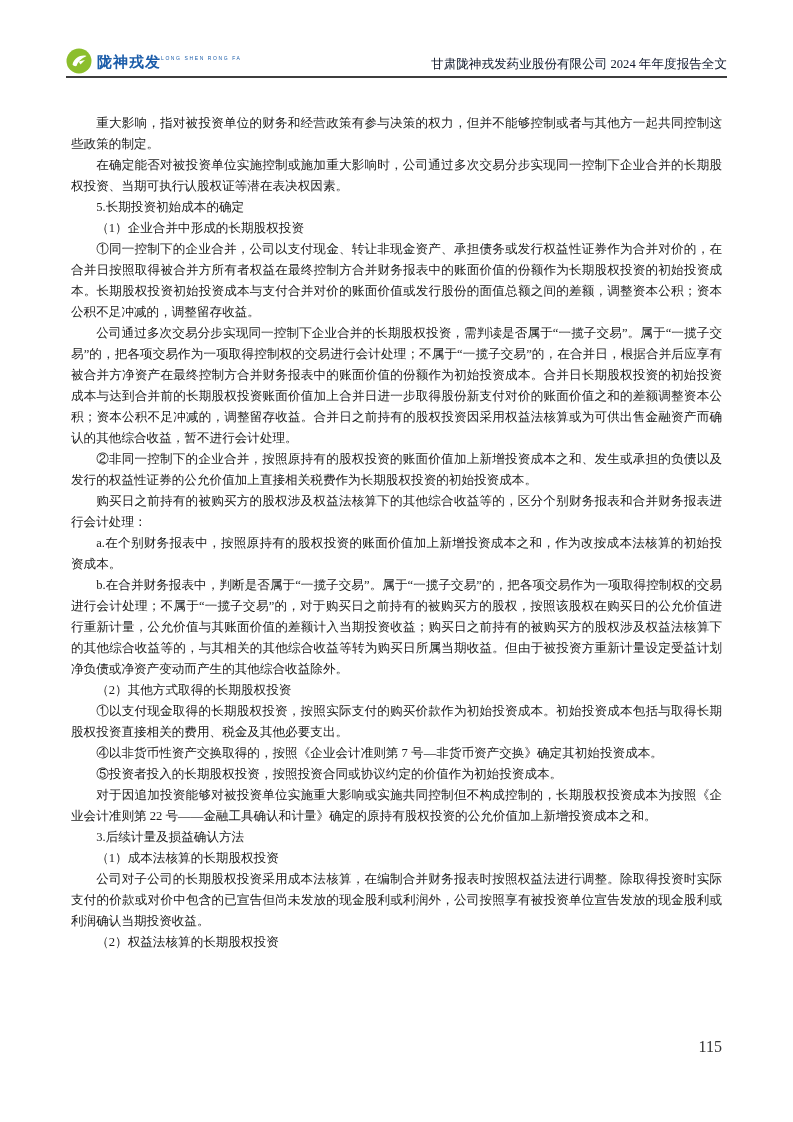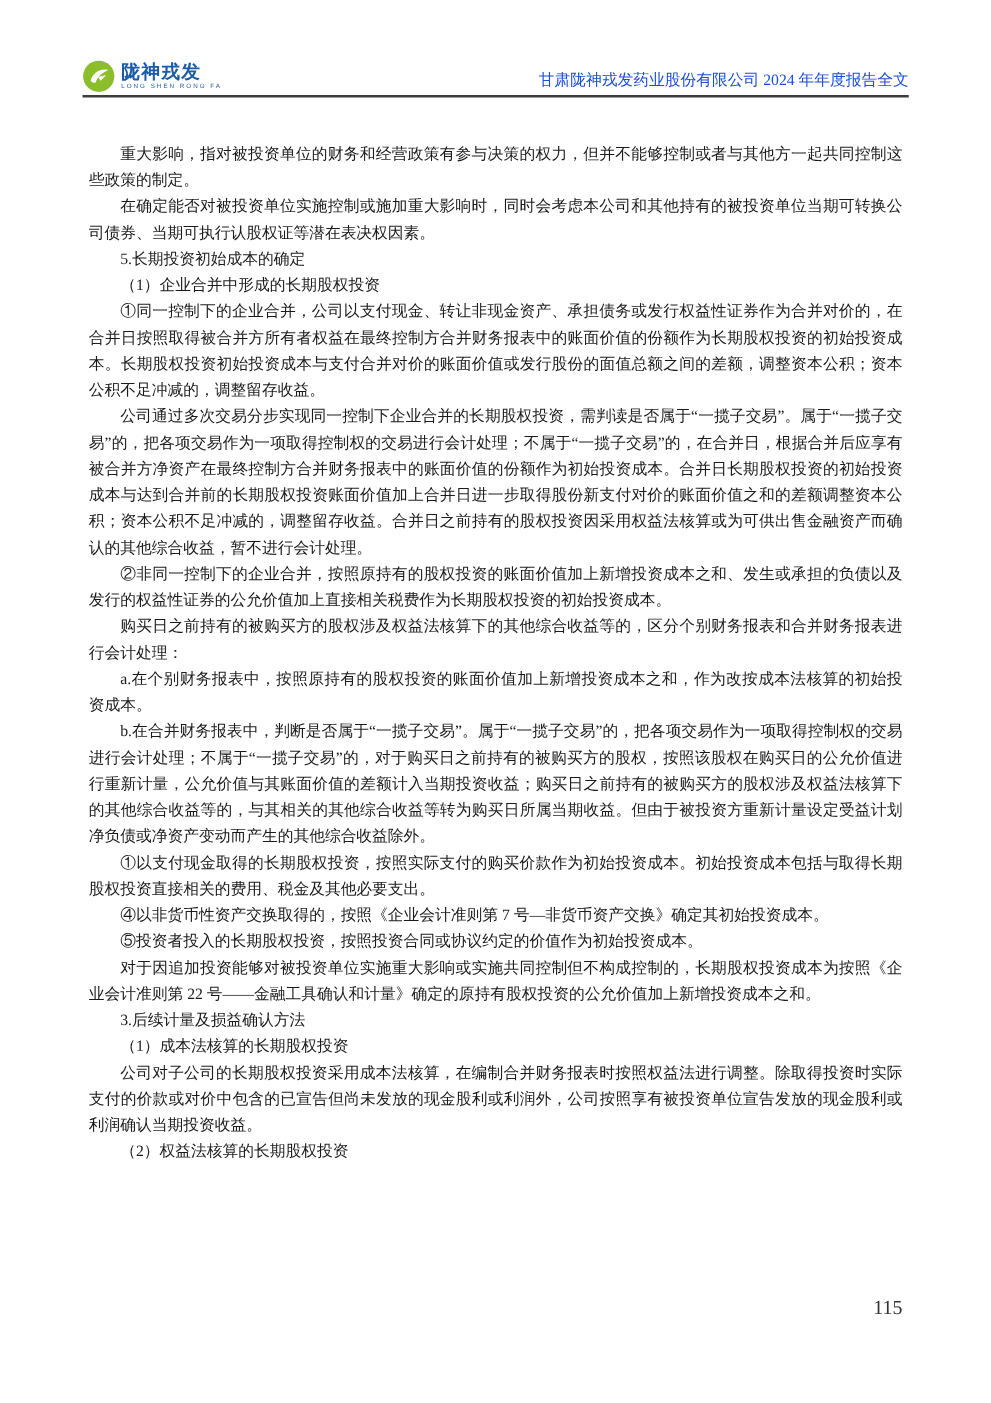--- a/index.html
+++ b/index.html
@@ -32,41 +32,41 @@
     align-items: center;
     gap: 5px;
   }
   .brand-logo {
     width: 26px;
     height: 26px;
     display: block;
   }
   .brand-text {
     display: flex;
-    flex-direction: column;
+    flex-direction: row;
     line-height: 1;
   }
   .brand-cn {
     font-family: "Liberation Sans", "DejaVu Sans", sans-serif;
     font-weight: bold;
     font-size: 15px;
     letter-spacing: 1px;
     color: #1b5ca9;
   }
   .brand-en {
     font-family: "Liberation Sans", "DejaVu Sans", sans-serif;
     font-size: 5px;
     letter-spacing: 1.6px;
     color: #1b5ca9;
     margin-top: 2px;
     white-space: nowrap;
   }
   .doc-title {
     font-size: 12.6px;
-    color: #1d4ed8;
+    color: #0f172a;
     white-space: nowrap;
     padding-bottom: 1px;
   }
   .header-rule {
     position: absolute;
     top: 76px;
     left: 66px;
     width: 661px;
     height: 2.4px;
     background: #3d3d3d;
@@ -115,29 +115,30 @@
         <span class="brand-en">LONG SHEN RONG FA</span>
       </div>
     </div>
     <div class="doc-title">甘肃陇神戎发药业股份有限公司 2024 年年度报告全文</div>
   </header>
 
   <div class="header-rule"></div>
 
   <main class="doc-body" id="paragraphs">
       <p class="para">重大影响，指对被投资单位的财务和经营政策有参与决策的权力，但并不能够控制或者与其他方一起共同控制这些政策的制定。</p>
-      <p class="para">在确定能否对被投资单位实施控制或施加重大影响时，同时会考虑本公司和其他持有的被投资单位当期可转换公司债券、当期可执行认股权证等潜在表决权因素。</p>
+      <p class="para">在确定能否对被投资单位实施控制或施加重大影响时，公司通过多次交易分步实现同一控制下企业合并的长期股权投资、当期可执行认股权证等潜在表决权因素。</p>
       <p class="para">5.长期投资初始成本的确定</p>
       <p class="para">（1）企业合并中形成的长期股权投资</p>
       <p class="para">①同一控制下的企业合并，公司以支付现金、转让非现金资产、承担债务或发行权益性证券作为合并对价的，在合并日按照取得被合并方所有者权益在最终控制方合并财务报表中的账面价值的份额作为长期股权投资的初始投资成本。长期股权投资初始投资成本与支付合并对价的账面价值或发行股份的面值总额之间的差额，调整资本公积；资本公积不足冲减的，调整留存收益。</p>
       <p class="para">公司通过多次交易分步实现同一控制下企业合并的长期股权投资，需判读是否属于“一揽子交易”。属于“一揽子交易”的，把各项交易作为一项取得控制权的交易进行会计处理；不属于“一揽子交易”的，在合并日，根据合并后应享有被合并方净资产在最终控制方合并财务报表中的账面价值的份额作为初始投资成本。合并日长期股权投资的初始投资成本与达到合并前的长期股权投资账面价值加上合并日进一步取得股份新支付对价的账面价值之和的差额调整资本公积；资本公积不足冲减的，调整留存收益。合并日之前持有的股权投资因采用权益法核算或为可供出售金融资产而确认的其他综合收益，暂不进行会计处理。</p>
       <p class="para">②非同一控制下的企业合并，按照原持有的股权投资的账面价值加上新增投资成本之和、发生或承担的负债以及发行的权益性证券的公允价值加上直接相关税费作为长期股权投资的初始投资成本。</p>
       <p class="para">购买日之前持有的被购买方的股权涉及权益法核算下的其他综合收益等的，区分个别财务报表和合并财务报表进行会计处理：</p>
       <p class="para">a.在个别财务报表中，按照原持有的股权投资的账面价值加上新增投资成本之和，作为改按成本法核算的初始投资成本。</p>
       <p class="para">b.在合并财务报表中，判断是否属于“一揽子交易”。属于“一揽子交易”的，把各项交易作为一项取得控制权的交易进行会计处理；不属于“一揽子交易”的，对于购买日之前持有的被购买方的股权，按照该股权在购买日的公允价值进行重新计量，公允价值与其账面价值的差额计入当期投资收益；购买日之前持有的被购买方的股权涉及权益法核算下的其他综合收益等的，与其相关的其他综合收益等转为购买日所属当期收益。但由于被投资方重新计量设定受益计划净负债或净资产变动而产生的其他综合收益除外。</p>
+      <p class="para">（2）其他方式取得的长期股权投资</p>
       <p class="para">①以支付现金取得的长期股权投资，按照实际支付的购买价款作为初始投资成本。初始投资成本包括与取得长期股权投资直接相关的费用、税金及其他必要支出。</p>
       <p class="para">④以非货币性资产交换取得的，按照《企业会计准则第 7 号—非货币资产交换》确定其初始投资成本。</p>
       <p class="para">⑤投资者投入的长期股权投资，按照投资合同或协议约定的价值作为初始投资成本。</p>
       <p class="para">对于因追加投资能够对被投资单位实施重大影响或实施共同控制但不构成控制的，长期股权投资成本为按照《企业会计准则第 22 号——金融工具确认和计量》确定的原持有股权投资的公允价值加上新增投资成本之和。</p>
       <p class="para">3.后续计量及损益确认方法</p>
       <p class="para">（1）成本法核算的长期股权投资</p>
       <p class="para">公司对子公司的长期股权投资采用成本法核算，在编制合并财务报表时按照权益法进行调整。除取得投资时实际支付的价款或对价中包含的已宣告但尚未发放的现金股利或利润外，公司按照享有被投资单位宣告发放的现金股利或利润确认当期投资收益。</p>
       <p class="para">（2）权益法核算的长期股权投资</p>
     </main>
 

